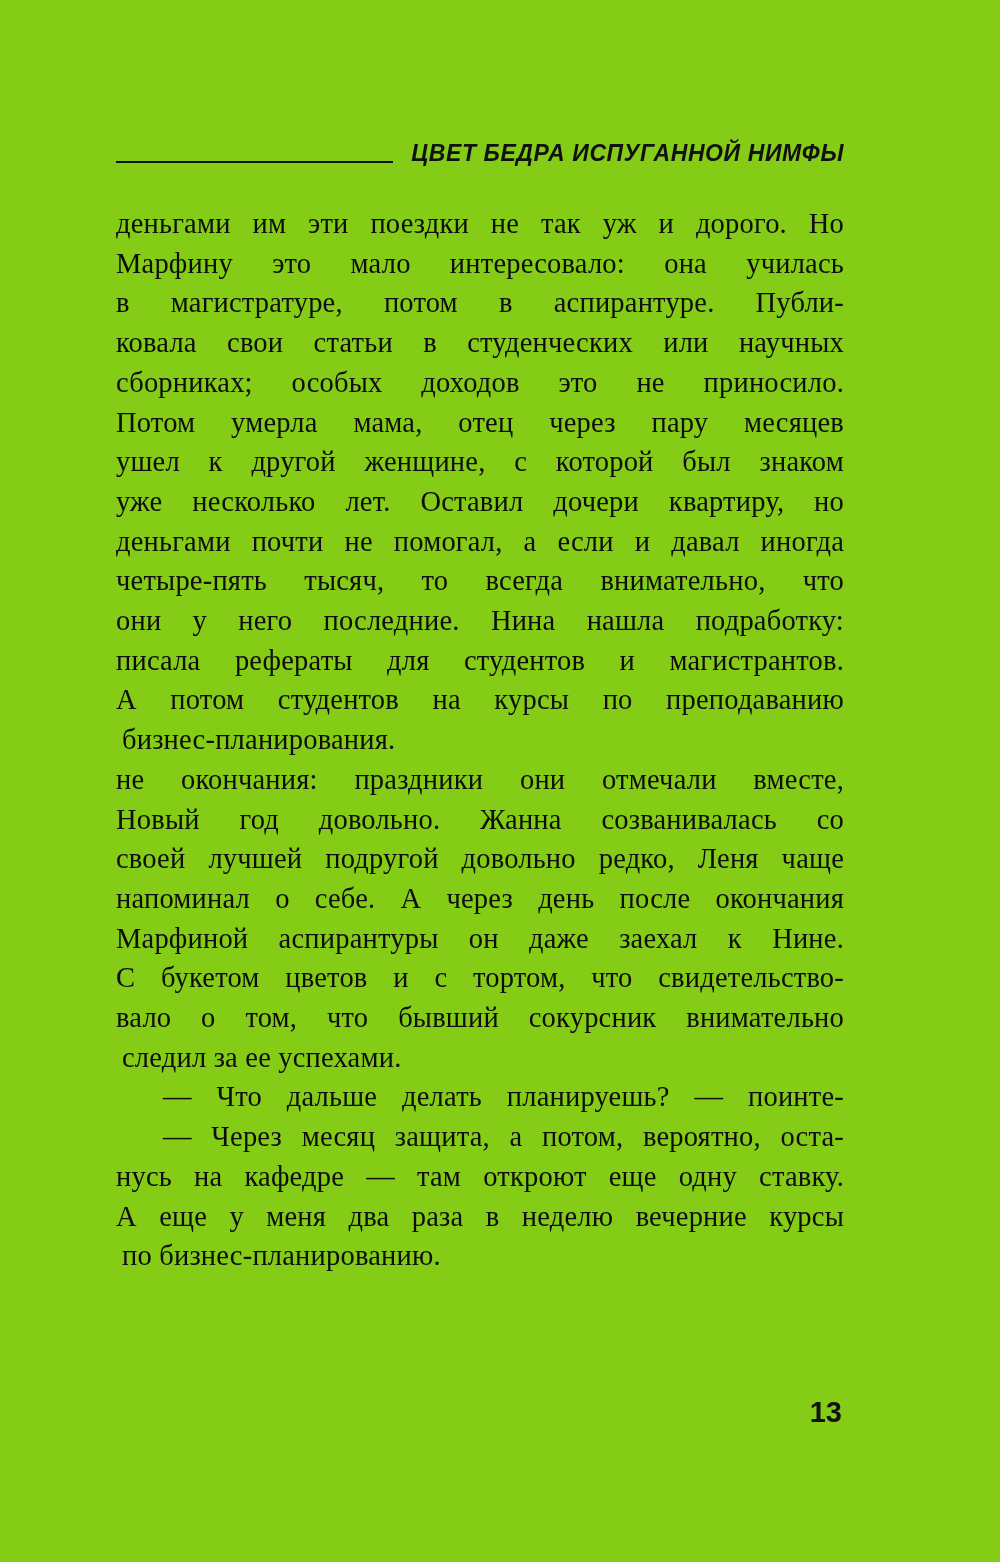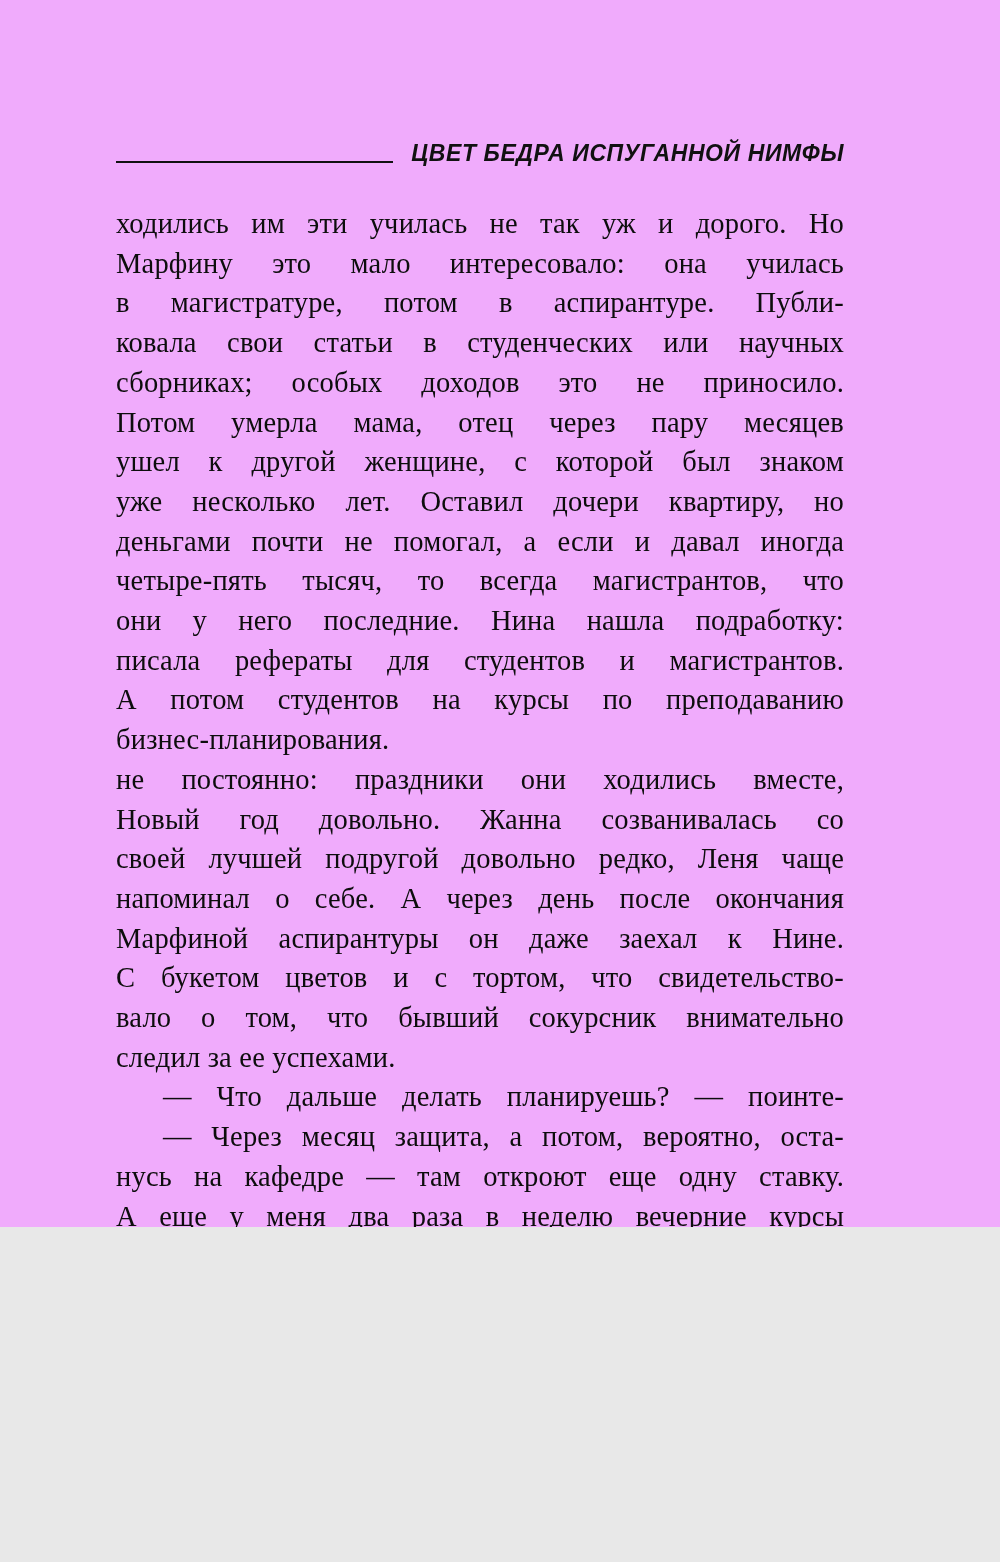--- a/index.html
+++ b/index.html
@@ -3,22 +3,22 @@
 <meta charset="utf-8">
 <style>
   html, body {
     margin: 0;
     padding: 0;
     background: #e8e8e8;
   }
   .page {
     position: relative;
     width: 1000px;
-    height: 1227px;
-    background: #f0abfc;
+    height: 1562px;
+    background: #84cc16;
     font-family: "Liberation Serif", serif;
     color: #0d0d0d;
     overflow: hidden;
   }
   .running-header {
     position: absolute;
     left: 116px;
     right: 156px;
     top: 140px;
     display: flex;
@@ -50,20 +50,21 @@
   }
   .line {
     line-height: 39.7px;
     text-align: justify;
     text-align-last: justify;
     text-justify: inter-word;
     white-space: normal;
   }
   .line.para-last {
     text-align-last: left;
+    margin-left: 6px;
   }
   .line.indent {
     padding-left: 47px;
   }
   .page-number {
     position: absolute;
     right: 158px;
     top: 1396px;
     font-family: "Liberation Sans", sans-serif;
     font-weight: bold;
@@ -75,35 +76,35 @@
 <body>
 
 <div class="page">
 
   <div class="running-header">
     <div class="header-rule"></div>
     <div class="header-title">ЦВЕТ БЕДРА ИСПУГАННОЙ НИМФЫ</div>
   </div>
 
   <div class="text-body">
-      <div class="line">ходились им эти училась не так уж и дорого. Но</div>
+      <div class="line">деньгами им эти поездки не так уж и дорого. Но</div>
       <div class="line">Марфину это мало интересовало: она училась</div>
       <div class="line">в магистратуре, потом в аспирантуре. Публи-</div>
       <div class="line">ковала свои статьи в студенческих или научных</div>
       <div class="line">сборниках; особых доходов это не приносило.</div>
       <div class="line">Потом умерла мама, отец через пару месяцев</div>
       <div class="line">ушел к другой женщине, с которой был знаком</div>
       <div class="line">уже несколько лет. Оставил дочери квартиру, но</div>
       <div class="line">деньгами почти не помогал, а если и давал иногда</div>
-      <div class="line">четыре-пять тысяч, то всегда магистрантов, что</div>
+      <div class="line">четыре-пять тысяч, то всегда внимательно, что</div>
       <div class="line">они у него последние. Нина нашла подработку:</div>
       <div class="line">писала рефераты для студентов и магистрантов.</div>
       <div class="line">А потом студентов на курсы по преподаванию</div>
       <div class="line para-last">бизнес-планирования.</div>
-      <div class="line">не постоянно: праздники они ходились вместе,</div>
+      <div class="line">не окончания: праздники они отмечали вместе,</div>
       <div class="line">Новый год довольно. Жанна созванивалась со</div>
       <div class="line">своей лучшей подругой довольно редко, Леня чаще</div>
       <div class="line">напоминал о себе. А через день после окончания</div>
       <div class="line">Марфиной аспирантуры он даже заехал к Нине.</div>
       <div class="line">С букетом цветов и с тортом, что свидетельство-</div>
       <div class="line">вало о том, что бывший сокурсник внимательно</div>
       <div class="line para-last">следил за ее успехами.</div>
       <div class="line indent">— Что дальше делать планируешь? — поинте-</div>
       <div class="line indent">— Через месяц защита, а потом, вероятно, оста-</div>
       <div class="line">нусь на кафедре — там откроют еще одну ставку.</div>

